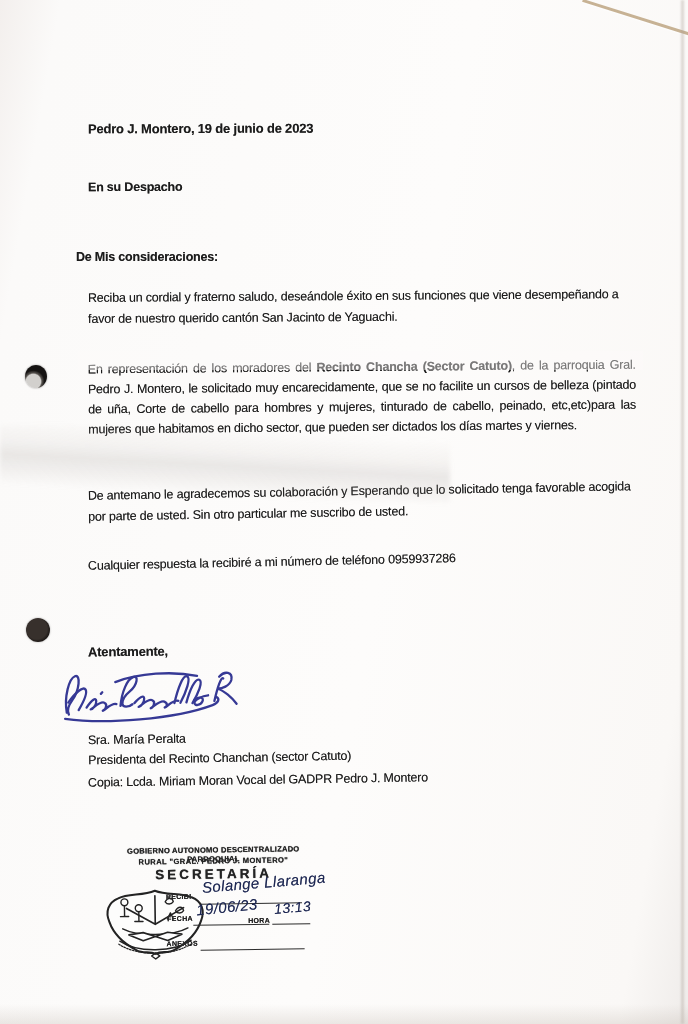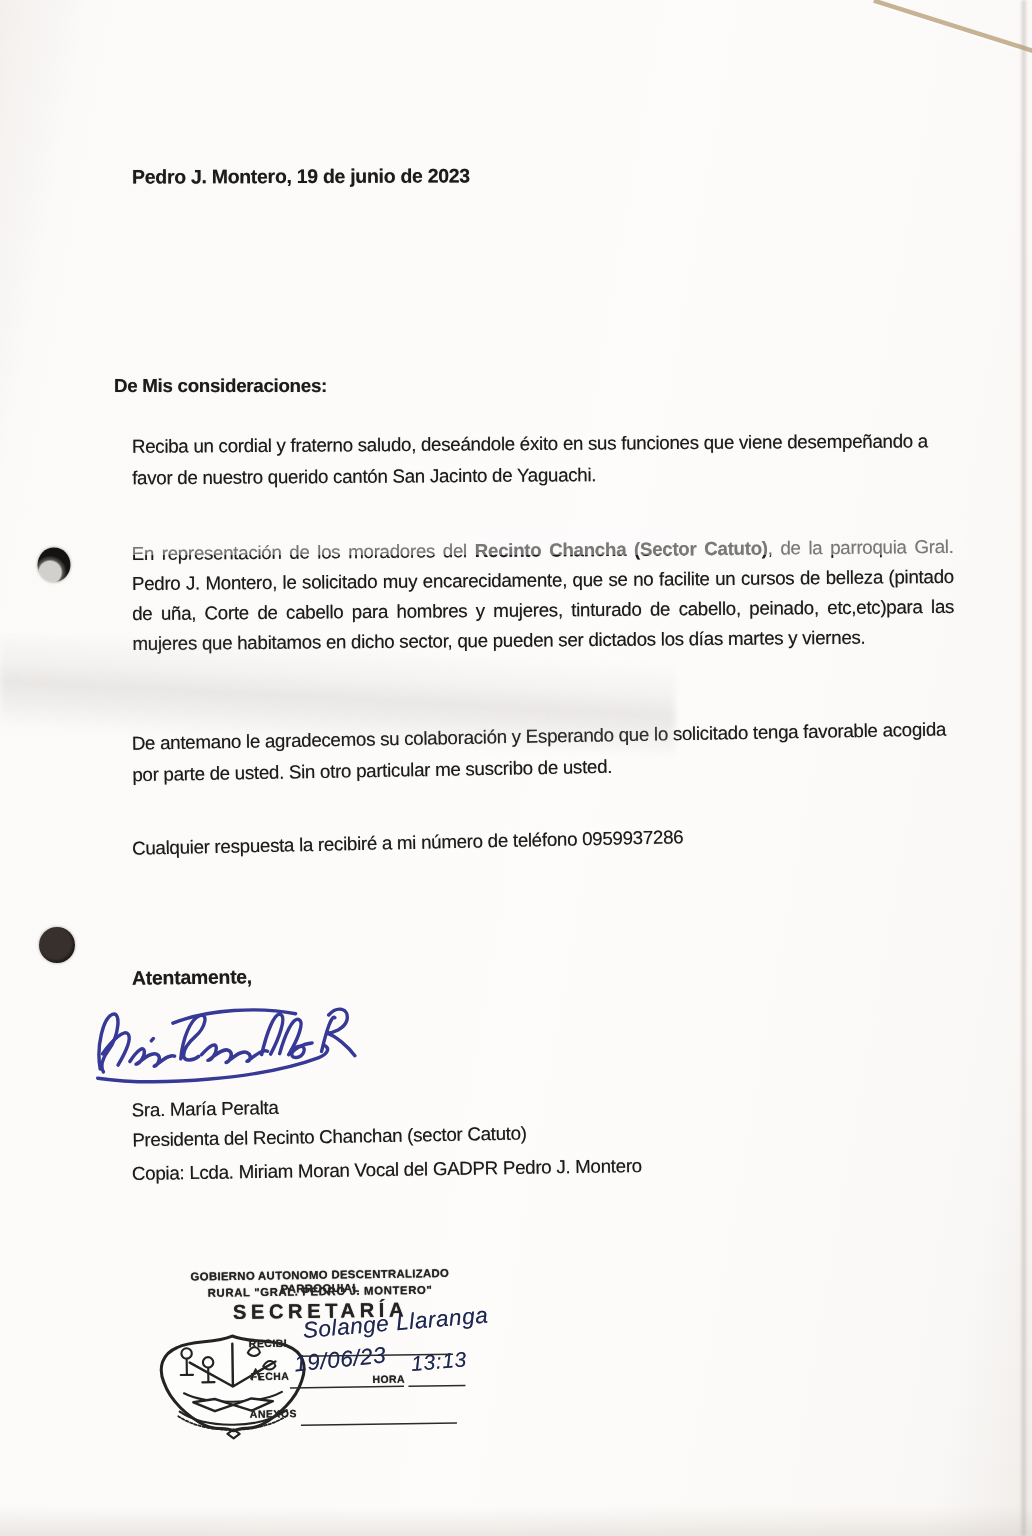--- a/index.html
+++ b/index.html
@@ -63,23 +63,24 @@
   .hand{position:absolute;font-style:italic;font-weight:500;color:#1d2752;letter-spacing:.4px;
         text-shadow:0 0 .3px rgba(29,39,82,.6);}
   
   #signature{position:absolute;left:56px;top:660px;transform:rotate(-3deg);}
 </style>
 </head>
 <body>
 
 <div id="photo">
 
-  <div class="txt b" style="left:88px;top:110px;font-size:13px;transform:rotate(-0.2deg);">Pedro J. Montero, 19 de junio de 2023</div>
+  <div class="txt b" style="left:88px;top:121px;font-size:13px;transform:rotate(-0.2deg);">Pedro J. Montero, 19 de junio de 2023</div>
 
   <div class="txt body-size" style="left:88px;top:178px;line-height:19px;transform:rotate(-0.2deg);">
+    <div class="sb">En su Despacho</div>
   </div>
 
   <div class="txt sb" style="left:76px;top:250px;font-size:12.5px;">De Mis consideraciones:</div>
 
   <p class="txt body-size" style="left:88px;top:286px;width:548px;transform:rotate(-0.4deg);">Reciba un cordial y fraterno saludo, deseándole éxito en sus funciones que viene desempeñando a favor de nuestro querido cantón San Jacinto de Yaguachi.</p>
 
   <p class="txt body-size" style="left:88px;top:357px;width:548px;line-height:20px;text-align:justify;transform:rotate(-0.5deg);"><span>En representación de los moradores del </span><span class="b">Recinto Chancha (Sector Catuto)</span><span>, de la parroquia Gral. Pedro J. Montero, le solicitado muy encarecidamente, que se no facilite un  cursos de belleza (pintado de uña, Corte de cabello para hombres y mujeres, tinturado de cabello, peinado, etc,etc)para las mujeres que habitamos en dicho sector, que pueden ser dictados los días martes y viernes.</span></p>
 
   <p class="txt body-size" style="left:88px;top:481px;width:552px;transform:rotate(-1deg);">De antemano le agradecemos su colaboración y Esperando que lo solicitado tenga favorable acogida por parte de usted. Sin otro particular me suscribo de usted.</p>
 

